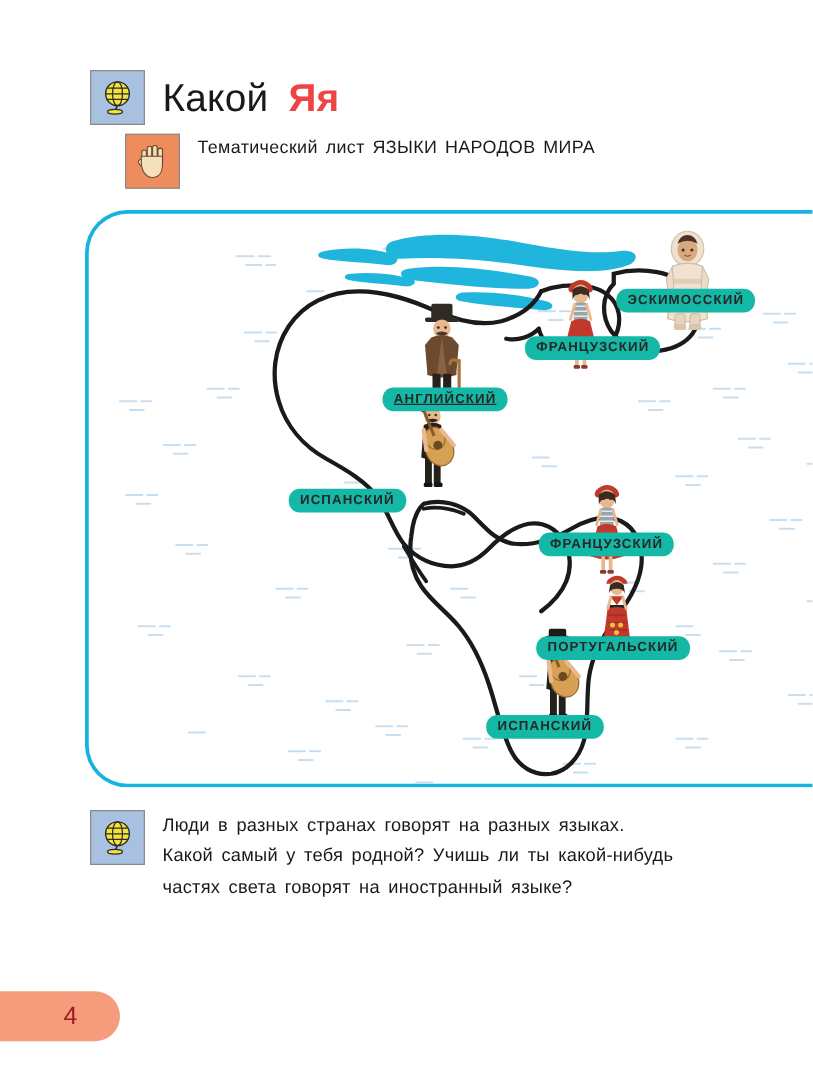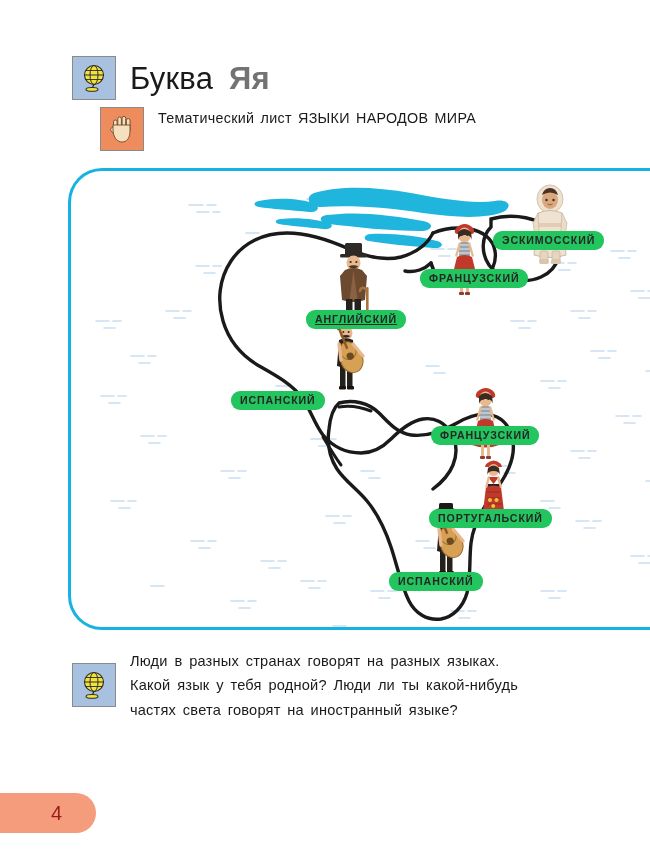--- a/index.html
+++ b/index.html
@@ -42,21 +42,21 @@
   .icon-tile.globe-tile { background: #a9c1e0; }
   .icon-tile.hand-tile  { background: #ef8c5e; }
 
   #page-title {
     font-size: 31px;
     font-weight: 400;
     letter-spacing: 0.2px;
     white-space: nowrap;
     line-height: 1;
   }
-  #page-title .letter-accent { color: #737373; font-weight: 700; margin-left: 16px; }
+  #page-title .letter-accent { color: #ef4444; font-weight: 700; margin-left: 16px; }
 
   #subtitle-row {
     display: flex;
     align-items: flex-start;
     gap: 14px;
     margin-top: 6px;
     padding-left: 28px;
   }
   #subtitle-text {
     font-size: 14.3px;
@@ -85,39 +85,39 @@
   #map-canvas {
     position: absolute;
     left: 0; top: 0;
     width: 620px;
     height: 462px;
   }
 
   
   .map-label {
     position: absolute;
-    background: #22c55e;
+    background: #14b8a6;
     color: #262626;
     font-size: 10.6px;
     font-weight: 700;
     letter-spacing: 0.9px;
     padding: 3px 9px 4px 9px;
     border-radius: 9px;
     white-space: nowrap;
     line-height: 1.15;
   }
 
   
   #questions-block {
     position: absolute;
     left: 72px;
     top: 648px;
     width: 566px;
     display: flex;
-    align-items: center;
+    align-items: flex-start;
     gap: 14px;
   }
   #questions-text {
     font-size: 14.6px;
     line-height: 24.4px;
     letter-spacing: 0.2px;
     word-spacing: 2.5px;
     padding-top: 1px;
   }
   #questions-text div { white-space: nowrap; }
@@ -153,21 +153,21 @@
         <ellipse cx="15" cy="12" rx="9.5" ry="9.5" fill="#f2e33c" stroke="#2b2b2b" stroke-width="1.1"></ellipse>
         <ellipse cx="15" cy="12" rx="4" ry="9.5" fill="none" stroke="#2b2b2b" stroke-width="1"></ellipse>
         <line x1="5.5" y1="12" x2="24.5" y2="12" stroke="#2b2b2b" stroke-width="1"></line>
         <line x1="6.8" y1="7.5" x2="23.2" y2="7.5" stroke="#2b2b2b" stroke-width="0.9"></line>
         <line x1="6.8" y1="16.5" x2="23.2" y2="16.5" stroke="#2b2b2b" stroke-width="0.9"></line>
         <path d="M15 21 L13 26" stroke="#2b2b2b" stroke-width="1.3" fill="none"></path>
         <ellipse cx="13" cy="26.4" rx="6" ry="1.9" fill="#f2e33c" stroke="#2b2b2b" stroke-width="1.1"></ellipse>
       </svg>
     </div>
     <div id="page-title">
-      <span>Буква</span><span class="letter-accent">Яя</span>
+      <span>Какой</span><span class="letter-accent">Яя</span>
     </div>
   </div>
 
   <div id="subtitle-row">
     <div class="icon-tile hand-tile">
       <svg width="28" height="30" viewBox="0 0 28 30">
         <g fill="#f6dfbc" stroke="#6b4a2a" stroke-width="0.9" stroke-linejoin="round">
           <rect x="5.5" y="6" width="3.6" height="12" rx="1.8"></rect>
           <rect x="9.8" y="3" width="3.6" height="15" rx="1.8"></rect>
           <rect x="14.1" y="2.4" width="3.6" height="15.6" rx="1.8"></rect>
@@ -497,20 +497,20 @@
       <ellipse cx="15" cy="12" rx="4" ry="9.5" fill="none" stroke="#2b2b2b" stroke-width="1"></ellipse>
       <line x1="5.5" y1="12" x2="24.5" y2="12" stroke="#2b2b2b" stroke-width="1"></line>
       <line x1="6.8" y1="7.5" x2="23.2" y2="7.5" stroke="#2b2b2b" stroke-width="0.9"></line>
       <line x1="6.8" y1="16.5" x2="23.2" y2="16.5" stroke="#2b2b2b" stroke-width="0.9"></line>
       <path d="M15 21 L13 26" stroke="#2b2b2b" stroke-width="1.3" fill="none"></path>
       <ellipse cx="13" cy="26.4" rx="6" ry="1.9" fill="#f2e33c" stroke="#2b2b2b" stroke-width="1.1"></ellipse>
     </svg>
   </div>
   <div id="questions-text">
     <div>Люди в разных странах говорят на разных языках.</div>
-    <div>Какой язык у тебя родной? Люди ли ты какой-нибудь</div>
+    <div>Какой самый у тебя родной? Учишь ли ты какой-нибудь</div>
     <div>частях света говорят на иностранный языке?</div>
   </div>
 </div>
 
 <div id="page-number-tab">
   <div id="page-number">4</div>
 </div>
 
 </body></html>

